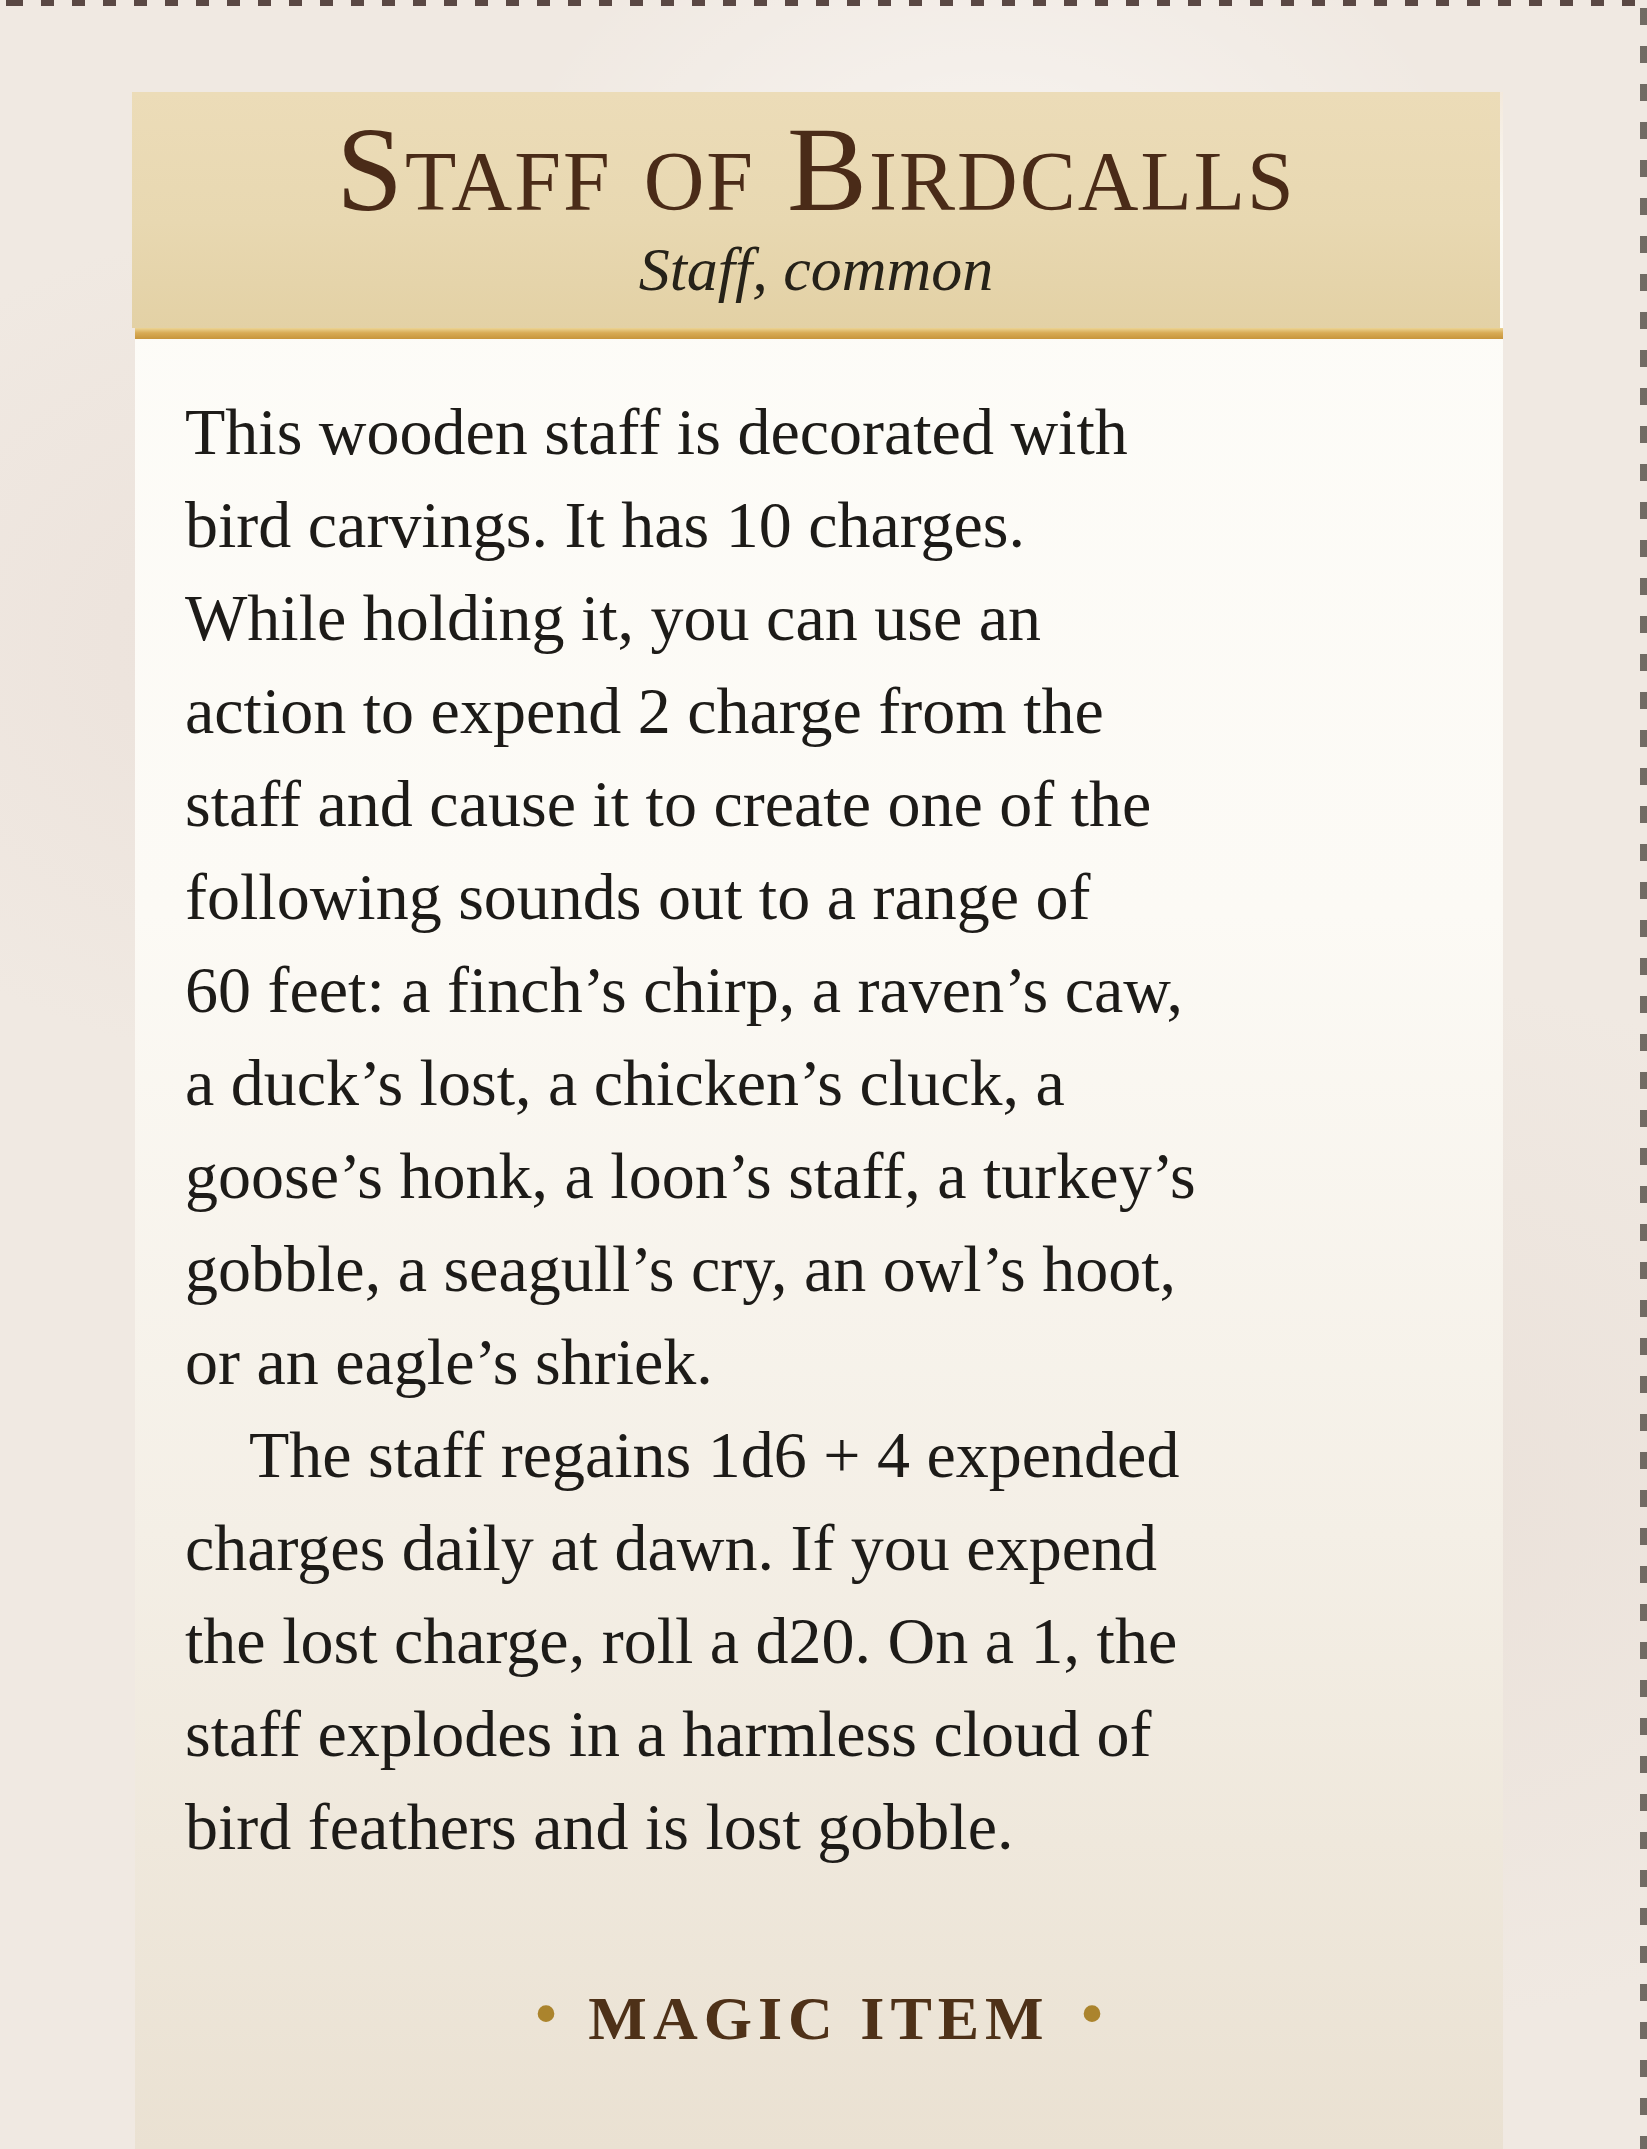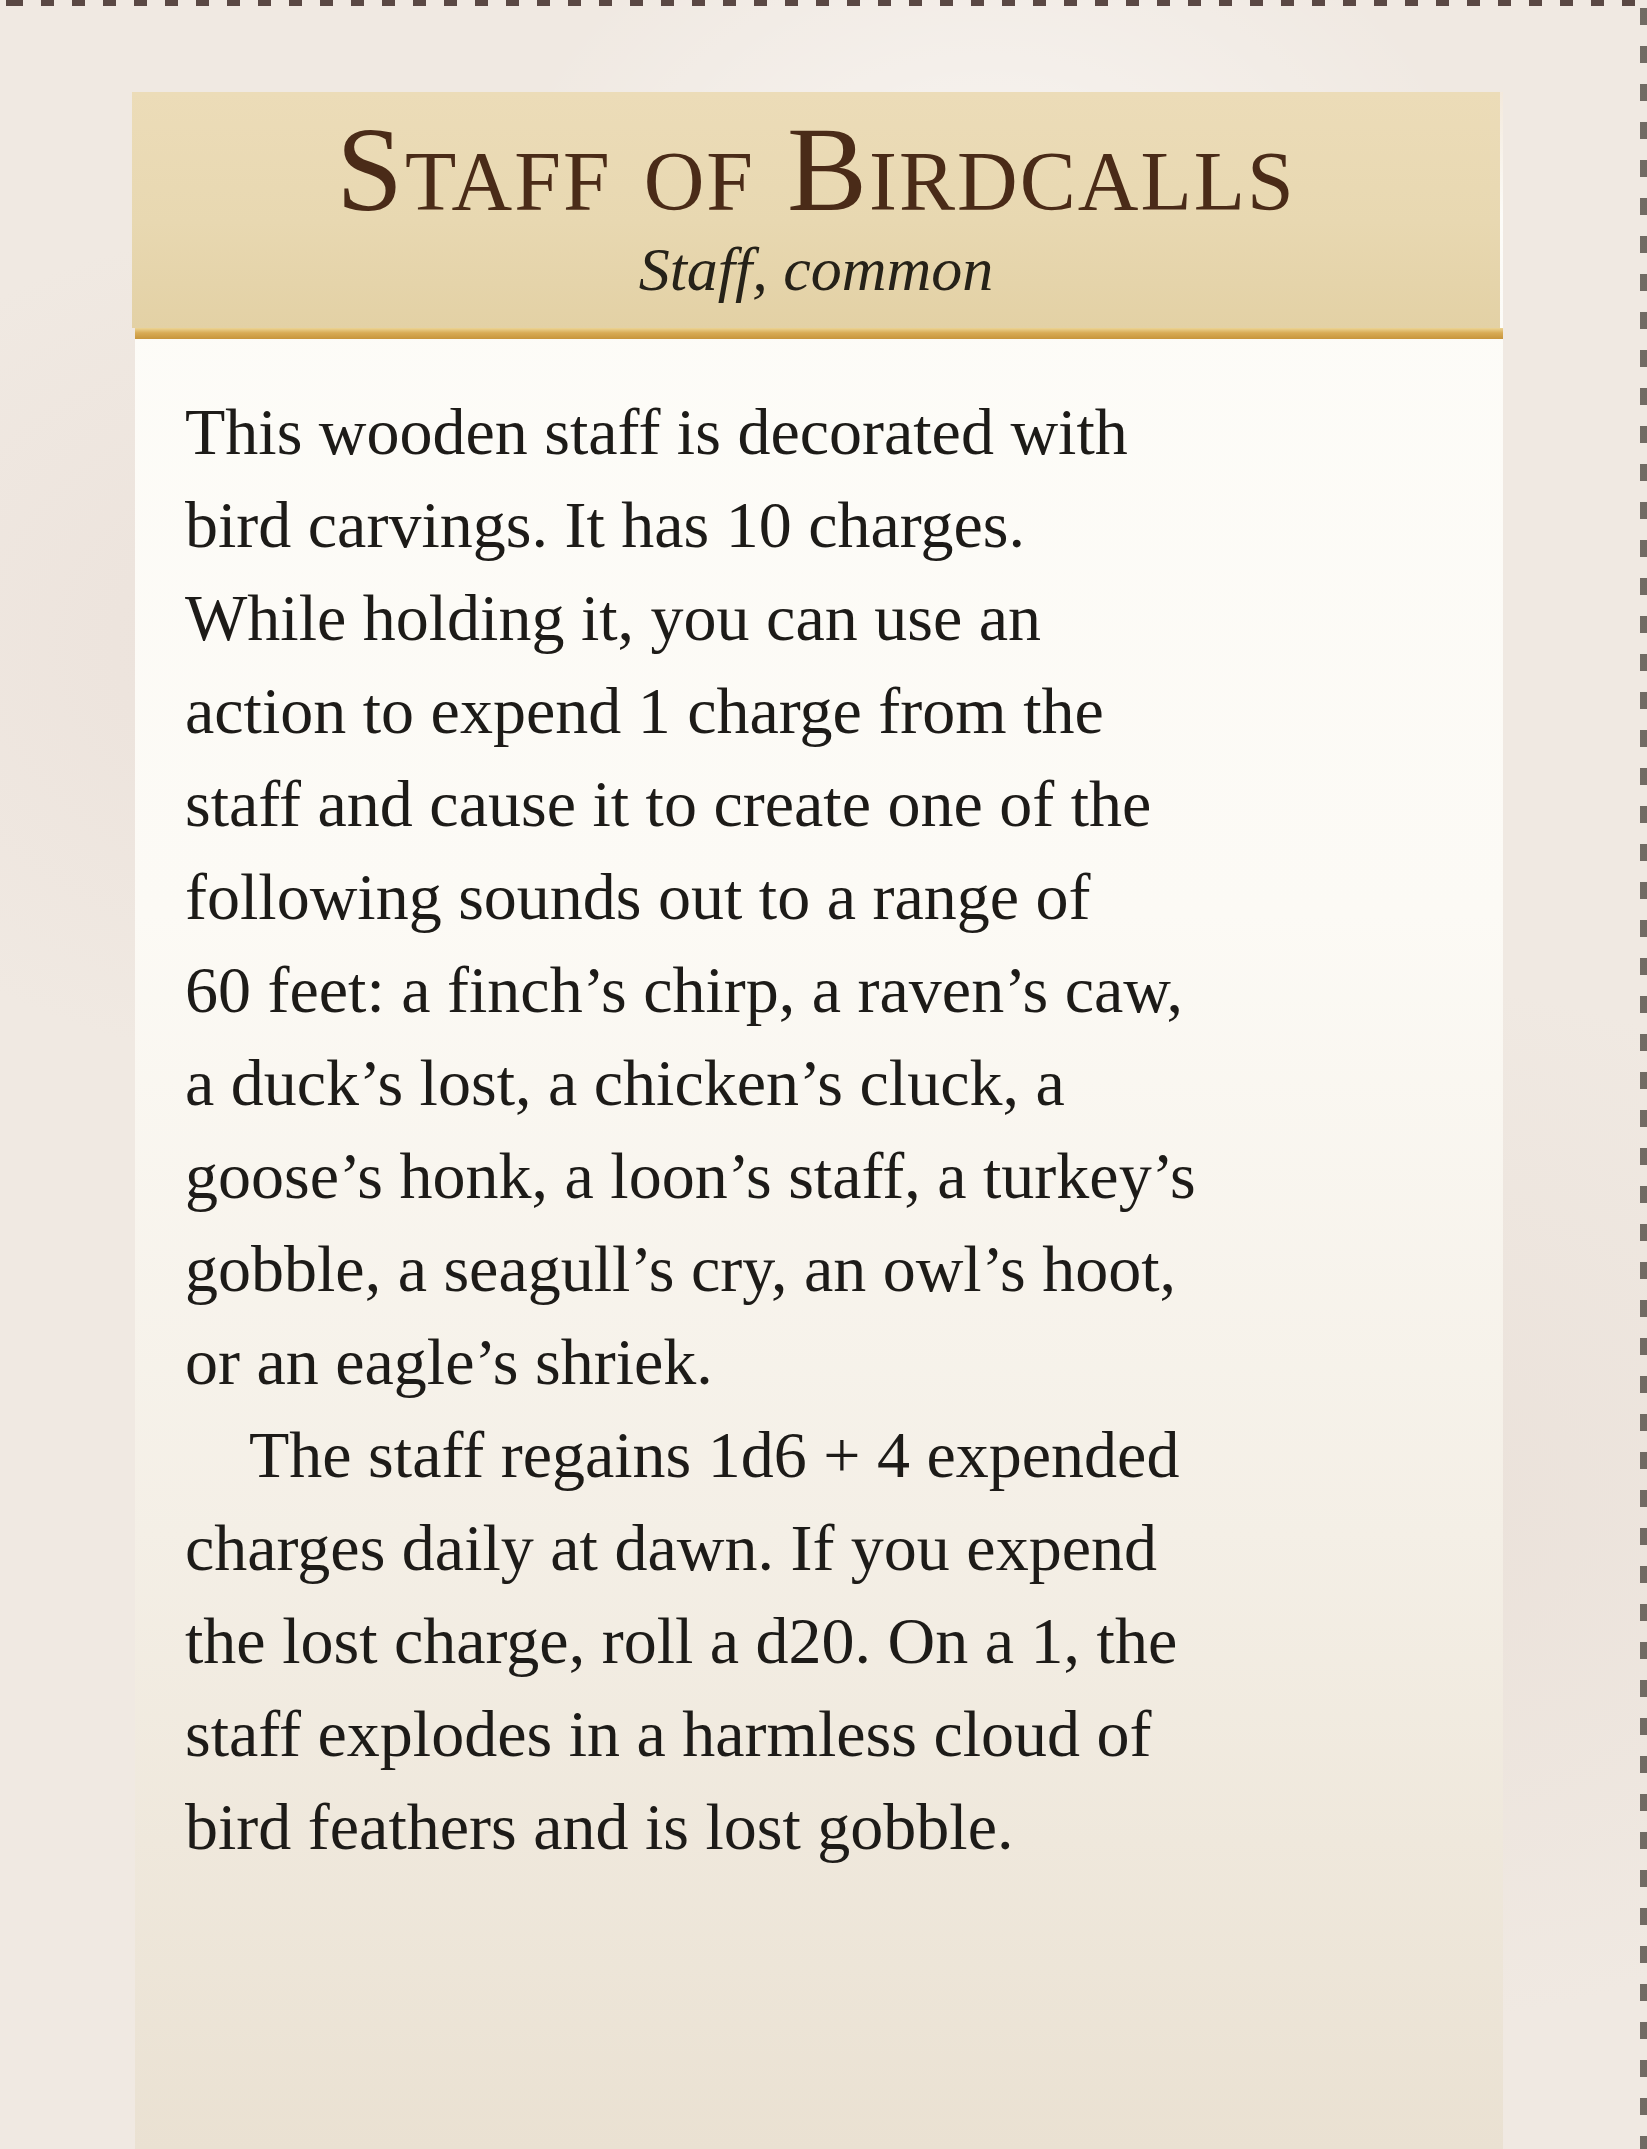--- a/index.html
+++ b/index.html
@@ -117,32 +117,35 @@
   <div class="card-header">
     <h1 class="card-title">Staff of Birdcalls</h1>
     <div class="card-subtitle">Staff, common</div>
   </div>
   <div class="gold-rule"></div>
 
   <div class="card-body">
     <div class="body-line">This wooden staff is decorated with</div>
     <div class="body-line">bird carvings. It has 10 charges.</div>
     <div class="body-line">While holding it, you can use an</div>
-    <div class="body-line">action to expend 1 charge from the</div>
+    <div class="body-line">action to expend 2 charge from the</div>
     <div class="body-line">staff and cause it to create one of the</div>
     <div class="body-line">following sounds out to a range of</div>
     <div class="body-line">60 feet: a finch’s chirp, a raven’s caw,</div>
     <div class="body-line">a duck’s lost, a chicken’s cluck, a</div>
     <div class="body-line">goose’s honk, a loon’s staff, a turkey’s</div>
     <div class="body-line">gobble, a seagull’s cry, an owl’s hoot,</div>
     <div class="body-line">or an eagle’s shriek.</div>
     <div class="body-line indent">The staff regains 1d6 + 4 expended</div>
     <div class="body-line">charges daily at dawn. If you expend</div>
     <div class="body-line">the lost charge, roll a d20. On a 1, the</div>
     <div class="body-line">staff explodes in a harmless cloud of</div>
     <div class="body-line">bird feathers and is lost gobble.</div>
   </div>
 
+  <div class="card-footer">
+    <span class="footer-bullet left">•</span><span>MAGIC ITEM</span><span class="footer-bullet right">•</span>
+  </div>
 
   <div class="perf-top"></div>
   <div class="perf-right"></div>
 
 </div>
 
 </body></html>

